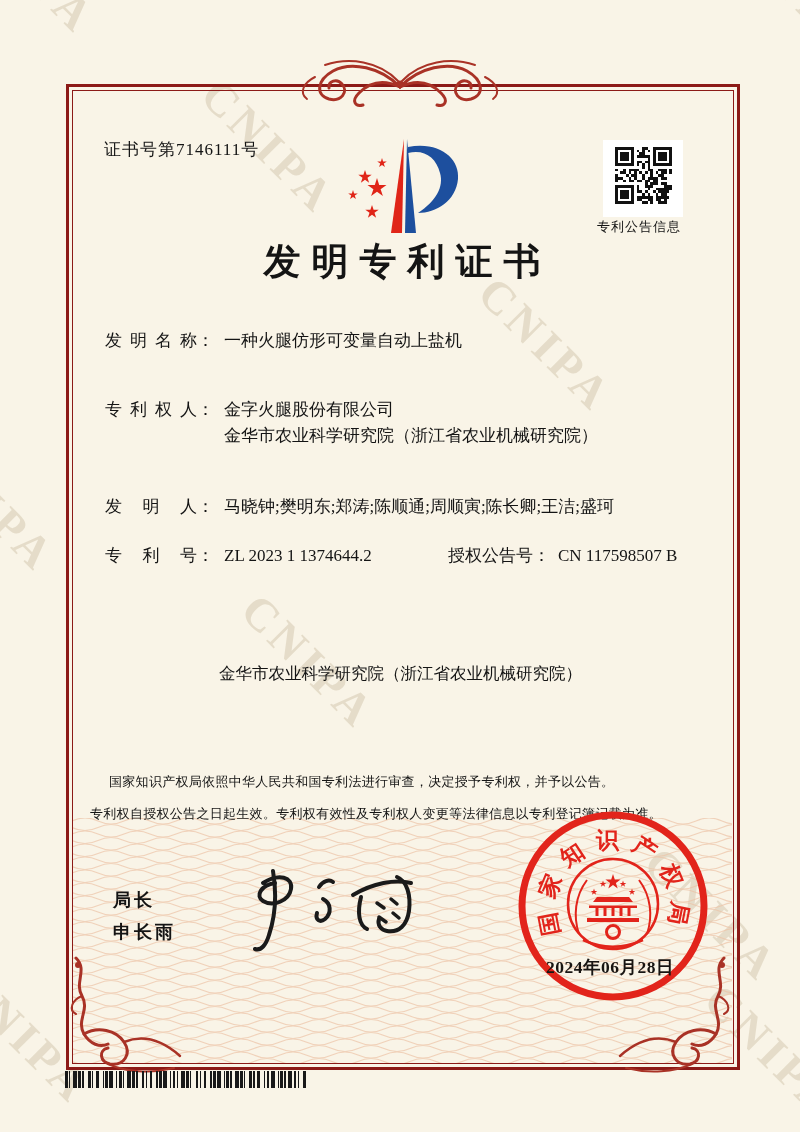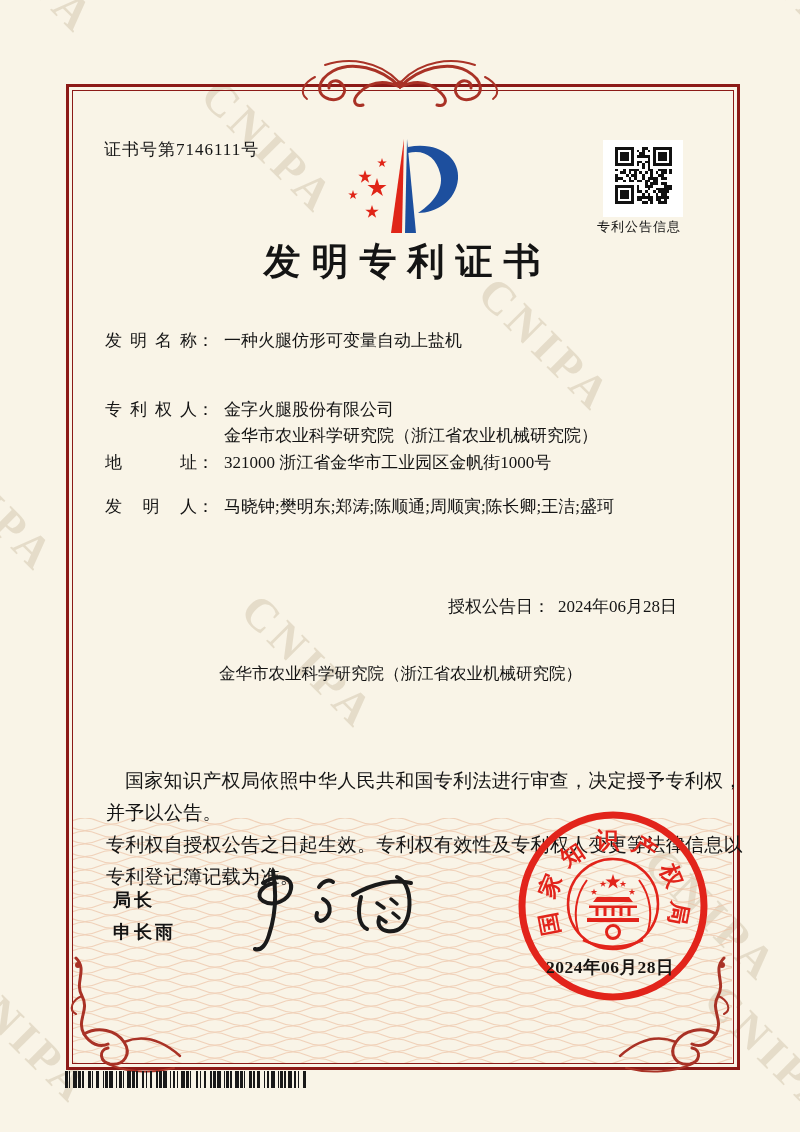--- a/index.html
+++ b/index.html
@@ -22,21 +22,21 @@
   .row{position:absolute;left:105px;font-size:17px;white-space:nowrap;}
   .lbl{display:inline-block;width:92px;text-align:justify;text-align-last:justify;}
   .val{margin-left:10px;}
   .row2{position:absolute;left:224px;font-size:17px;white-space:nowrap;}
   .rrow{position:absolute;left:448px;font-size:17px;white-space:nowrap;}
   .rrow .val{margin-left:8px;}
   .wrow{position:absolute;left:105px;font-size:15px;white-space:nowrap;}
   .wrow .val{margin-left:8px;font-size:16.5px;}
   .wrow2{position:absolute;left:219px;font-size:16.5px;white-space:nowrap;}
   
-  .statement{position:absolute;left:106px;top:766px;width:648px;font-size:19px;line-height:32px;letter-spacing:0.3px;font-family:Liberation Mono, monospace;}
+  .statement{position:absolute;left:90px;top:766px;width:648px;font-size:13px;line-height:32px;letter-spacing:0.3px;}
   .statement .l1{text-indent:19px;}
   
   .sig-title{position:absolute;left:113px;top:888px;font:600 18px "Liberation Sans","DejaVu Sans",sans-serif;letter-spacing:3px;}
   .sig-name{position:absolute;left:113px;top:920px;font:600 18px "Liberation Sans","DejaVu Sans",sans-serif;letter-spacing:3px;}
   
   .seal-date{position:absolute;left:546px;top:955px;width:140px;font-size:17.5px;font-weight:700;
              letter-spacing:0.5px;color:#181512;white-space:nowrap;z-index:8;}
   
   .pageno{position:absolute;left:72px;top:1029px;width:660px;text-align:center;font-size:15px;letter-spacing:1px;}
   .barcode{position:absolute;left:65px;top:1071px;width:242px;height:17px;display:flex;align-items:stretch;}
@@ -363,32 +363,32 @@
 
   <div class="row" style="top:329px;">
     <span class="lbl">发明名称</span><span class="colon">：</span><span class="val">一种火腿仿形可变量自动上盐机</span>
   </div>
 
   <div class="row" style="top:398px;">
     <span class="lbl">专利权人</span><span class="colon">：</span><span class="val">金字火腿股份有限公司</span>
   </div>
   <div class="row2" style="top:424px;">金华市农业科学研究院（浙江省农业机械研究院）</div>
 
-  <div class="row" style="top:451px;">
-    <span class="lbl">地址</span><span class="colon">：</span><span class="val">321000 浙江省金华市工业园区金帆街1000号</span>
-  </div>
 
   <div class="row" style="top:495px;">
     <span class="lbl">发明人</span><span class="colon">：</span><span class="val">马晓钟;樊明东;郑涛;陈顺通;周顺寅;陈长卿;王洁;盛珂</span>
   </div>
 
-
-  <div class="rrow" style="top:595px;">
-    <span>授权公告日</span><span class="colon">：</span><span class="val">2024年06月28日</span>
+  <div class="row" style="top:544px;">
+    <span class="lbl">专利号</span><span class="colon">：</span><span class="val">ZL 2023 1 1374644.2</span>
   </div>
+  <div class="rrow" style="top:544px;">
+    <span>授权公告号</span><span class="colon">：</span><span class="val">CN 117598507 B</span>
+  </div>
+
 
   <div class="wrow2" style="top:663px;">金华市农业科学研究院（浙江省农业机械研究院）</div>
 
   <div class="statement">
     <div class="l1">国家知识产权局依照中华人民共和国专利法进行审查，决定授予专利权，并予以公告。</div>
     <div class="l2">专利权自授权公告之日起生效。专利权有效性及专利权人变更等法律信息以专利登记簿记载为准。</div>
   </div>
 
   <div class="sig-title">局长</div>
   <div class="sig-name">申长雨</div>

